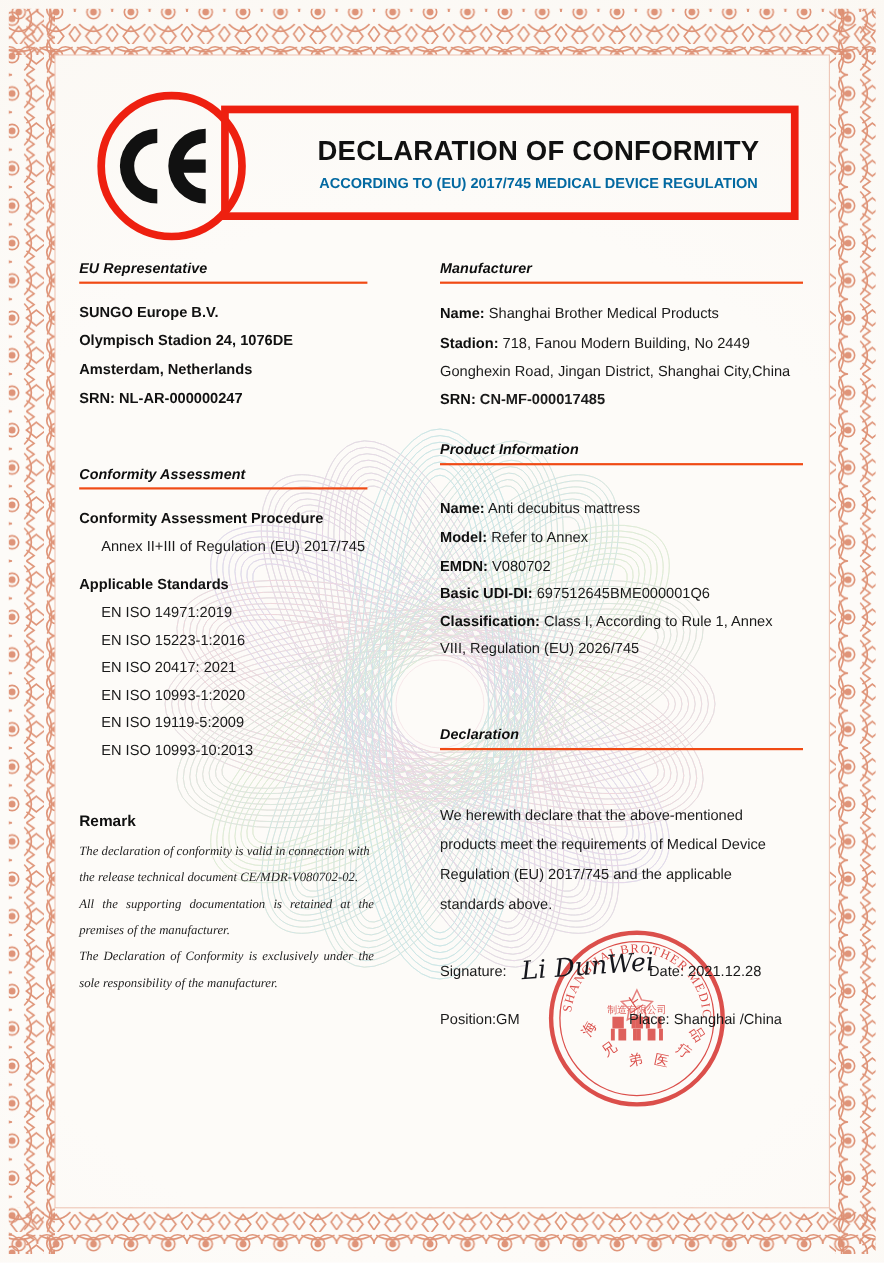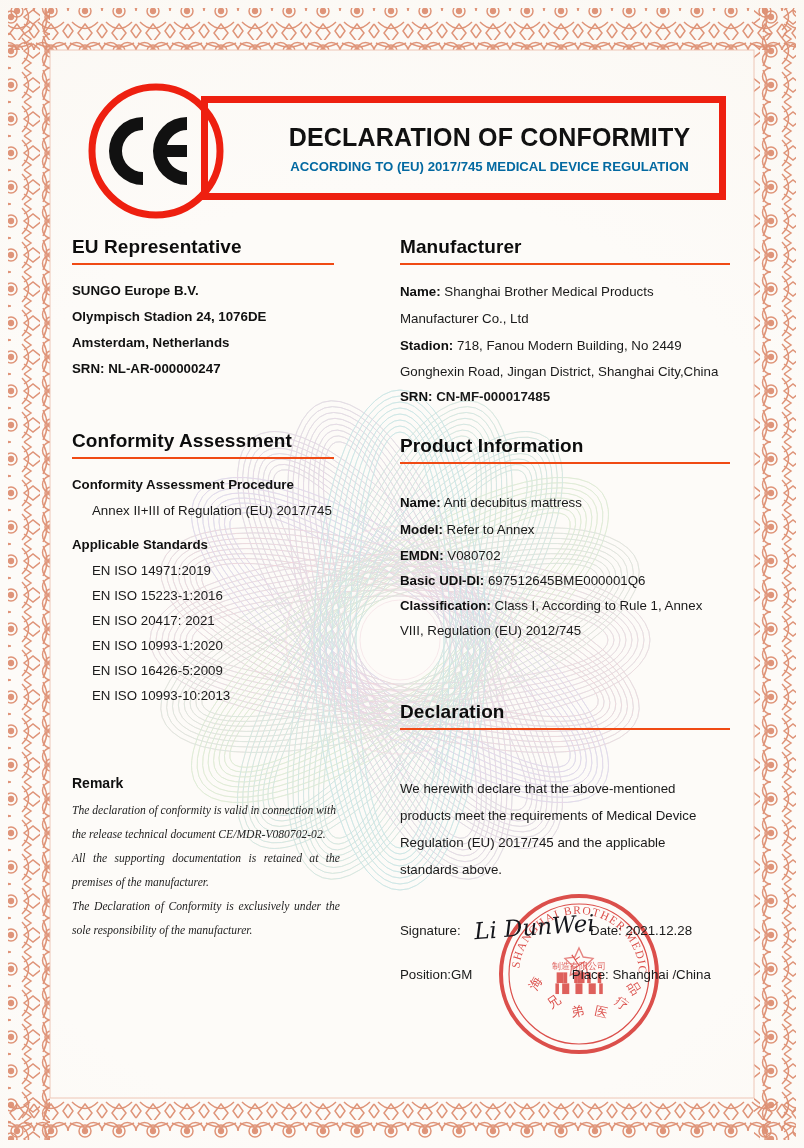--- a/index.html
+++ b/index.html
@@ -100,25 +100,26 @@
   .col-right {
     position: absolute;
     left: 400px;
     top: 236px;
     width: 332px;
   }
 
   .section { margin-bottom: 2px; }
 
   .sec-title {
-    font-size: 19px;
+    font-size: 13px;
     font-weight: bold;
     color: #0d0d0d;
     letter-spacing: .1px;
     margin: 0 0 5px 0;
+    font-style: italic;
   }
   .sec-rule {
     height: 2px;
     background: #f04a14;
     margin-bottom: 13px;
   }
   .rule-left { width: 262px; }
   .rule-right { width: 330px; }
   .b { font-weight: bold; }
   .line-bold {
@@ -149,21 +150,20 @@
     font-size: 13.3px;
     color: #1a1a1a;
     line-height: 27px;
   }
 
   .remark-head {
     font-size: 14px;
     font-weight: bold;
     color: #0f0f0f;
     margin-bottom: 8px;
-    margin-top: 23px;
   }
   .remark-line {
     font-family: "Liberation Serif", serif;
     font-style: italic;
     font-size: 11.6px;
     color: #242424;
     line-height: 24px;
   }
   .remark-just { text-align: justify; }
 
@@ -336,21 +336,21 @@
       <div class="sec-title">Conformity Assessment</div>
       <div class="sec-rule rule-left"></div>
       <div class="sub-head">Conformity Assessment Procedure</div>
       <div class="std">Annex II+III of Regulation (EU) 2017/745</div>
       <div class="gap-sm"></div>
       <div class="sub-head">Applicable Standards</div>
       <div class="std">EN ISO 14971:2019</div>
       <div class="std">EN ISO 15223-1:2016</div>
       <div class="std">EN ISO 20417: 2021</div>
       <div class="std">EN ISO 10993-1:2020</div>
-      <div class="std">EN ISO 16426-5:2009</div>
+      <div class="std">EN ISO 19119-5:2009</div>
       <div class="std">EN ISO 10993-10:2013</div>
     </div>
 
     <div style="height:42px"></div>
 
     <div class="section">
       <div class="remark-head">Remark</div>
       <div class="remark-line">The declaration of conformity is valid in connection with</div>
       <div class="remark-line">the release technical document CE/MDR-V080702-02.</div>
       <div class="remark-line remark-just" style="text-align:justify;text-align-last:justify;">All the supporting documentation is retained at the</div>
@@ -362,21 +362,20 @@
 
   <div class="col-right">
 
     <div class="section">
       <div class="sec-title">Manufacturer</div>
       <div class="sec-rule rule-right"></div>
       <div class="kv">
         <span class="k">Name:</span>
         <span>Shanghai Brother Medical Products</span>
       </div>
-      <div class="kv">Manufacturer Co., Ltd</div>
       <div class="kv">
         <span class="k">Stadion:</span>
         <span>718, Fanou Modern Building, No 2449</span>
       </div>
       <div class="kv kv-tight">Gonghexin Road, Jingan District, Shanghai City,China</div>
       <div class="kv kv-tight">
         <span class="k">SRN:</span>
         <span class="b">CN-MF-000017485</span>
       </div>
     </div>
@@ -400,21 +399,21 @@
         <span>V080702</span>
       </div>
       <div class="kv kv-tight">
         <span class="k">Basic UDI-DI:</span>
         <span>697512645BME000001Q6</span>
       </div>
       <div class="kv kv-tight">
         <span class="k">Classification:</span>
         <span>Class I, According to Rule 1, Annex</span>
       </div>
-      <div class="kv kv-tight">VIII, Regulation (EU) 2012/745</div>
+      <div class="kv kv-tight">VIII, Regulation (EU) 2026/745</div>
     </div>
 
     <div style="height:56px"></div>
 
     <div class="section">
       <div class="sec-title">Declaration</div>
       <div class="sec-rule rule-right"></div>
       <div style="height:32px"></div>
       <div class="declare-body">We herewith declare that the above-mentioned</div>
       <div class="declare-body">products meet the requirements of Medical Device</div>

